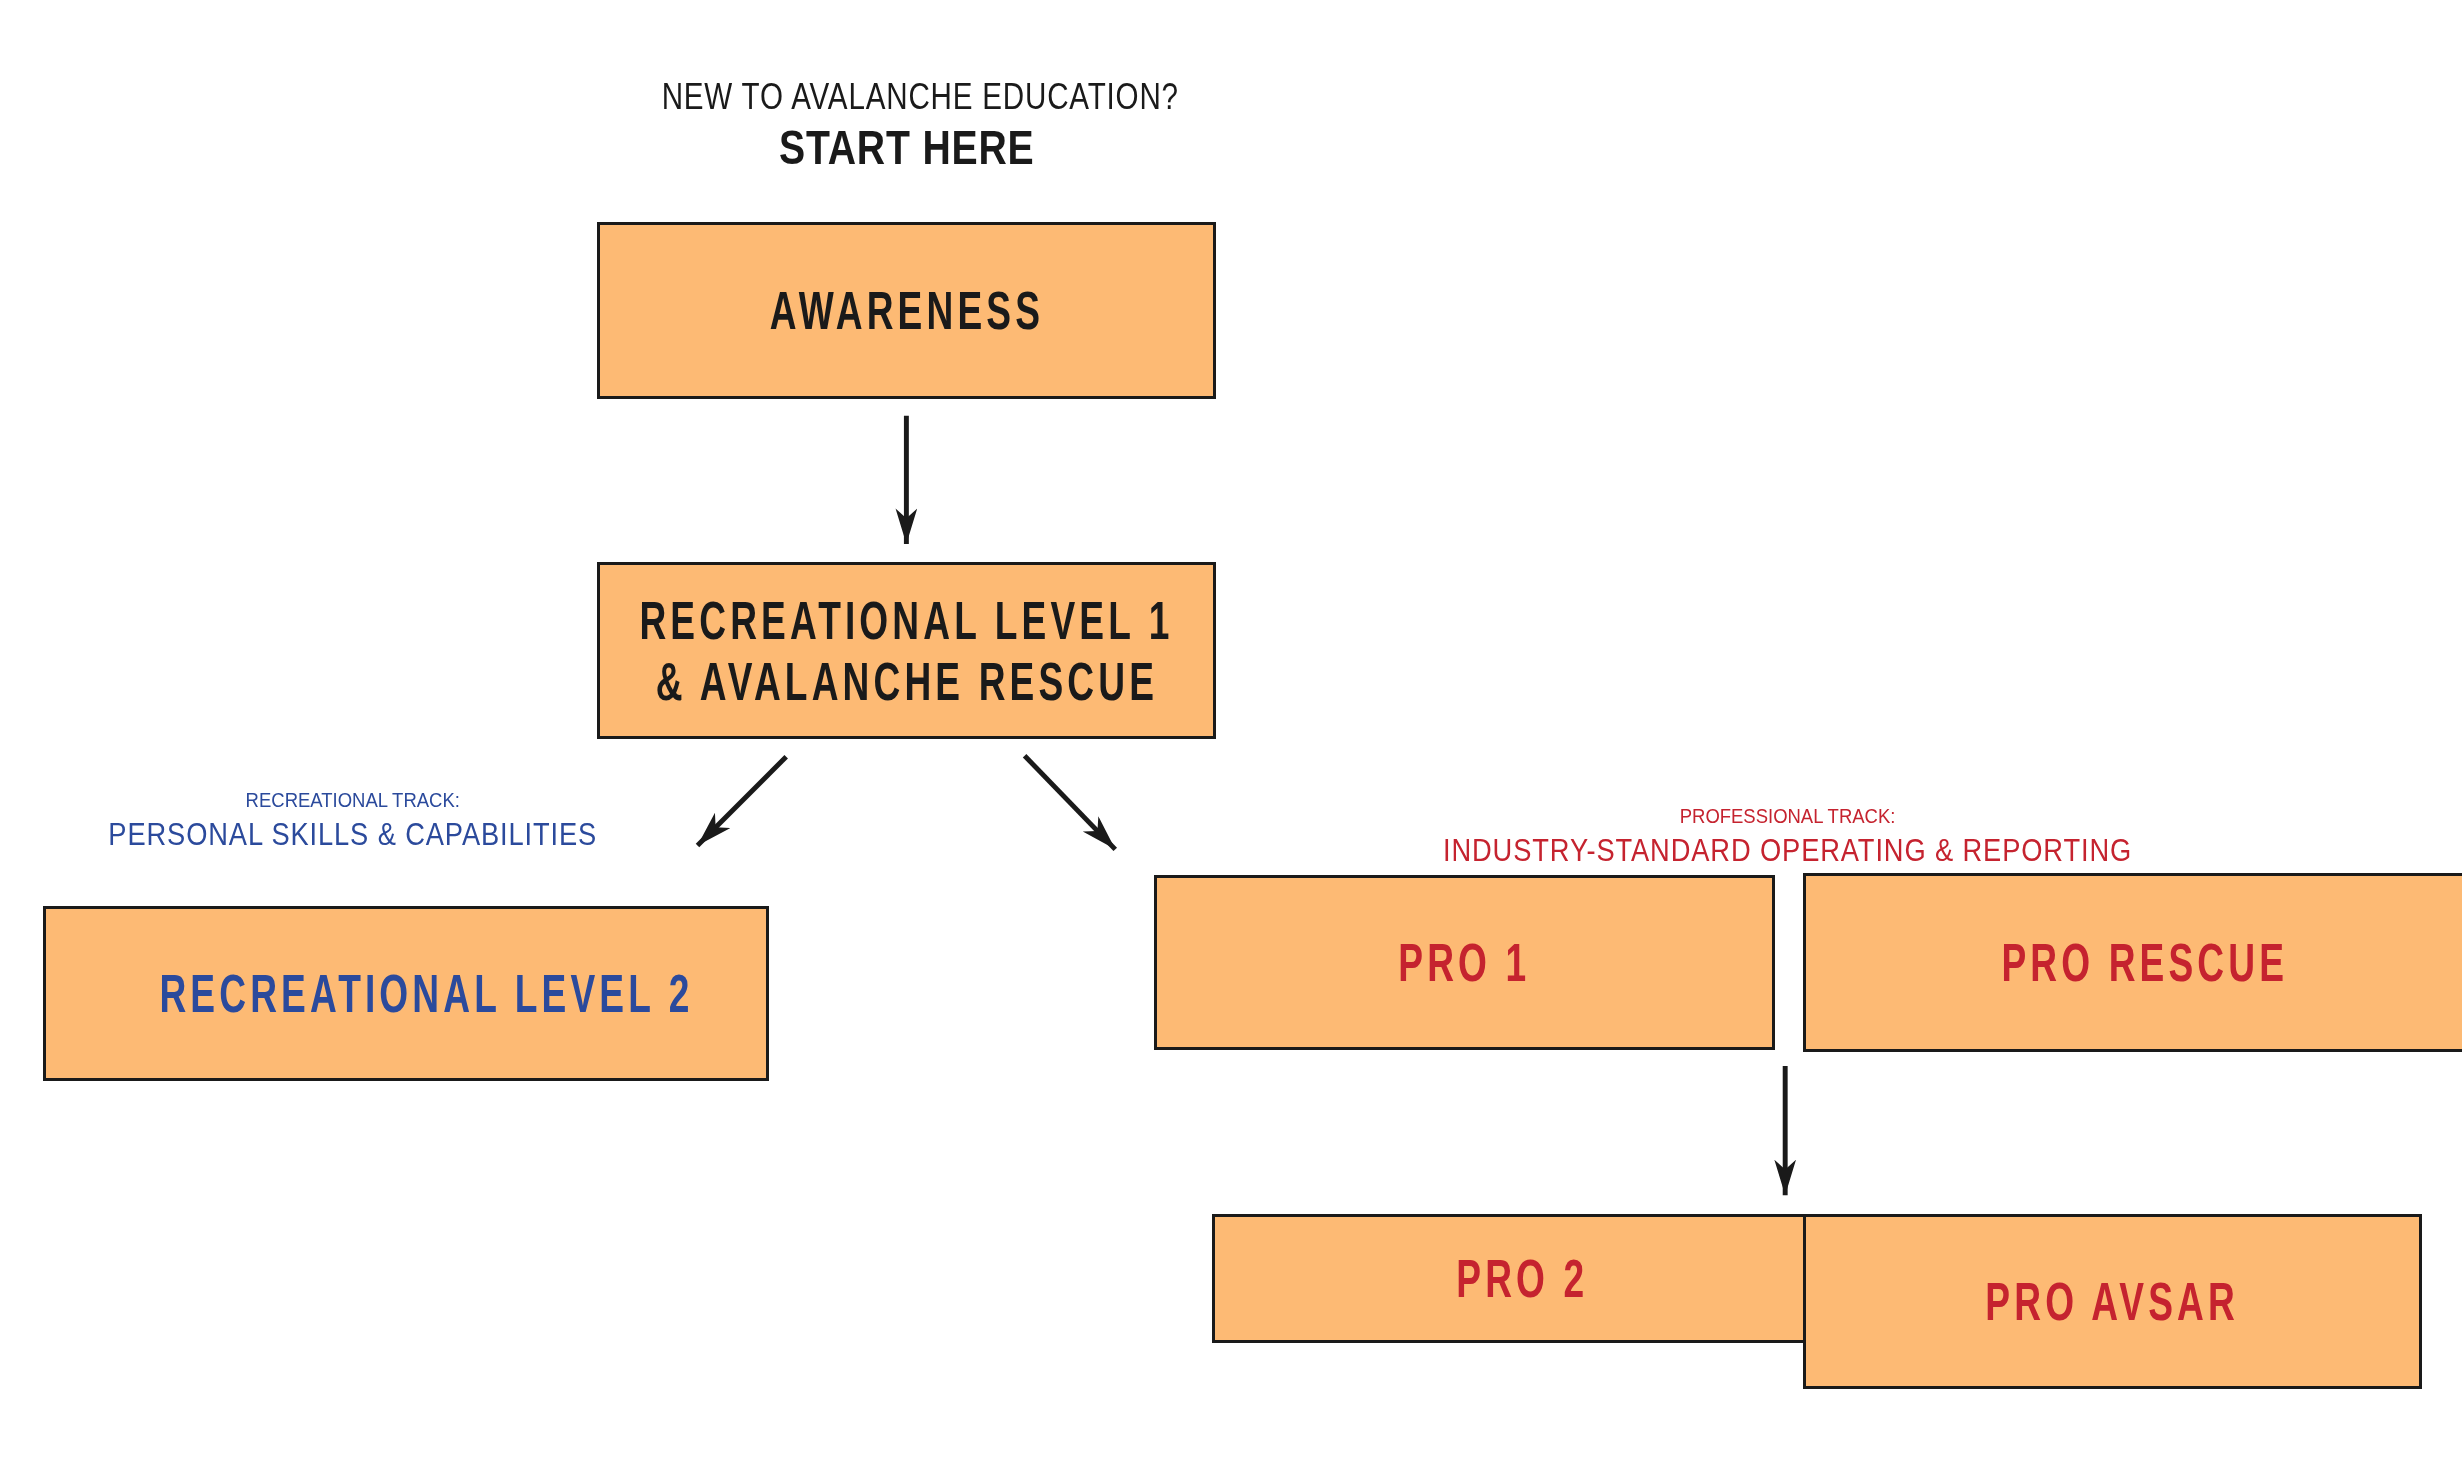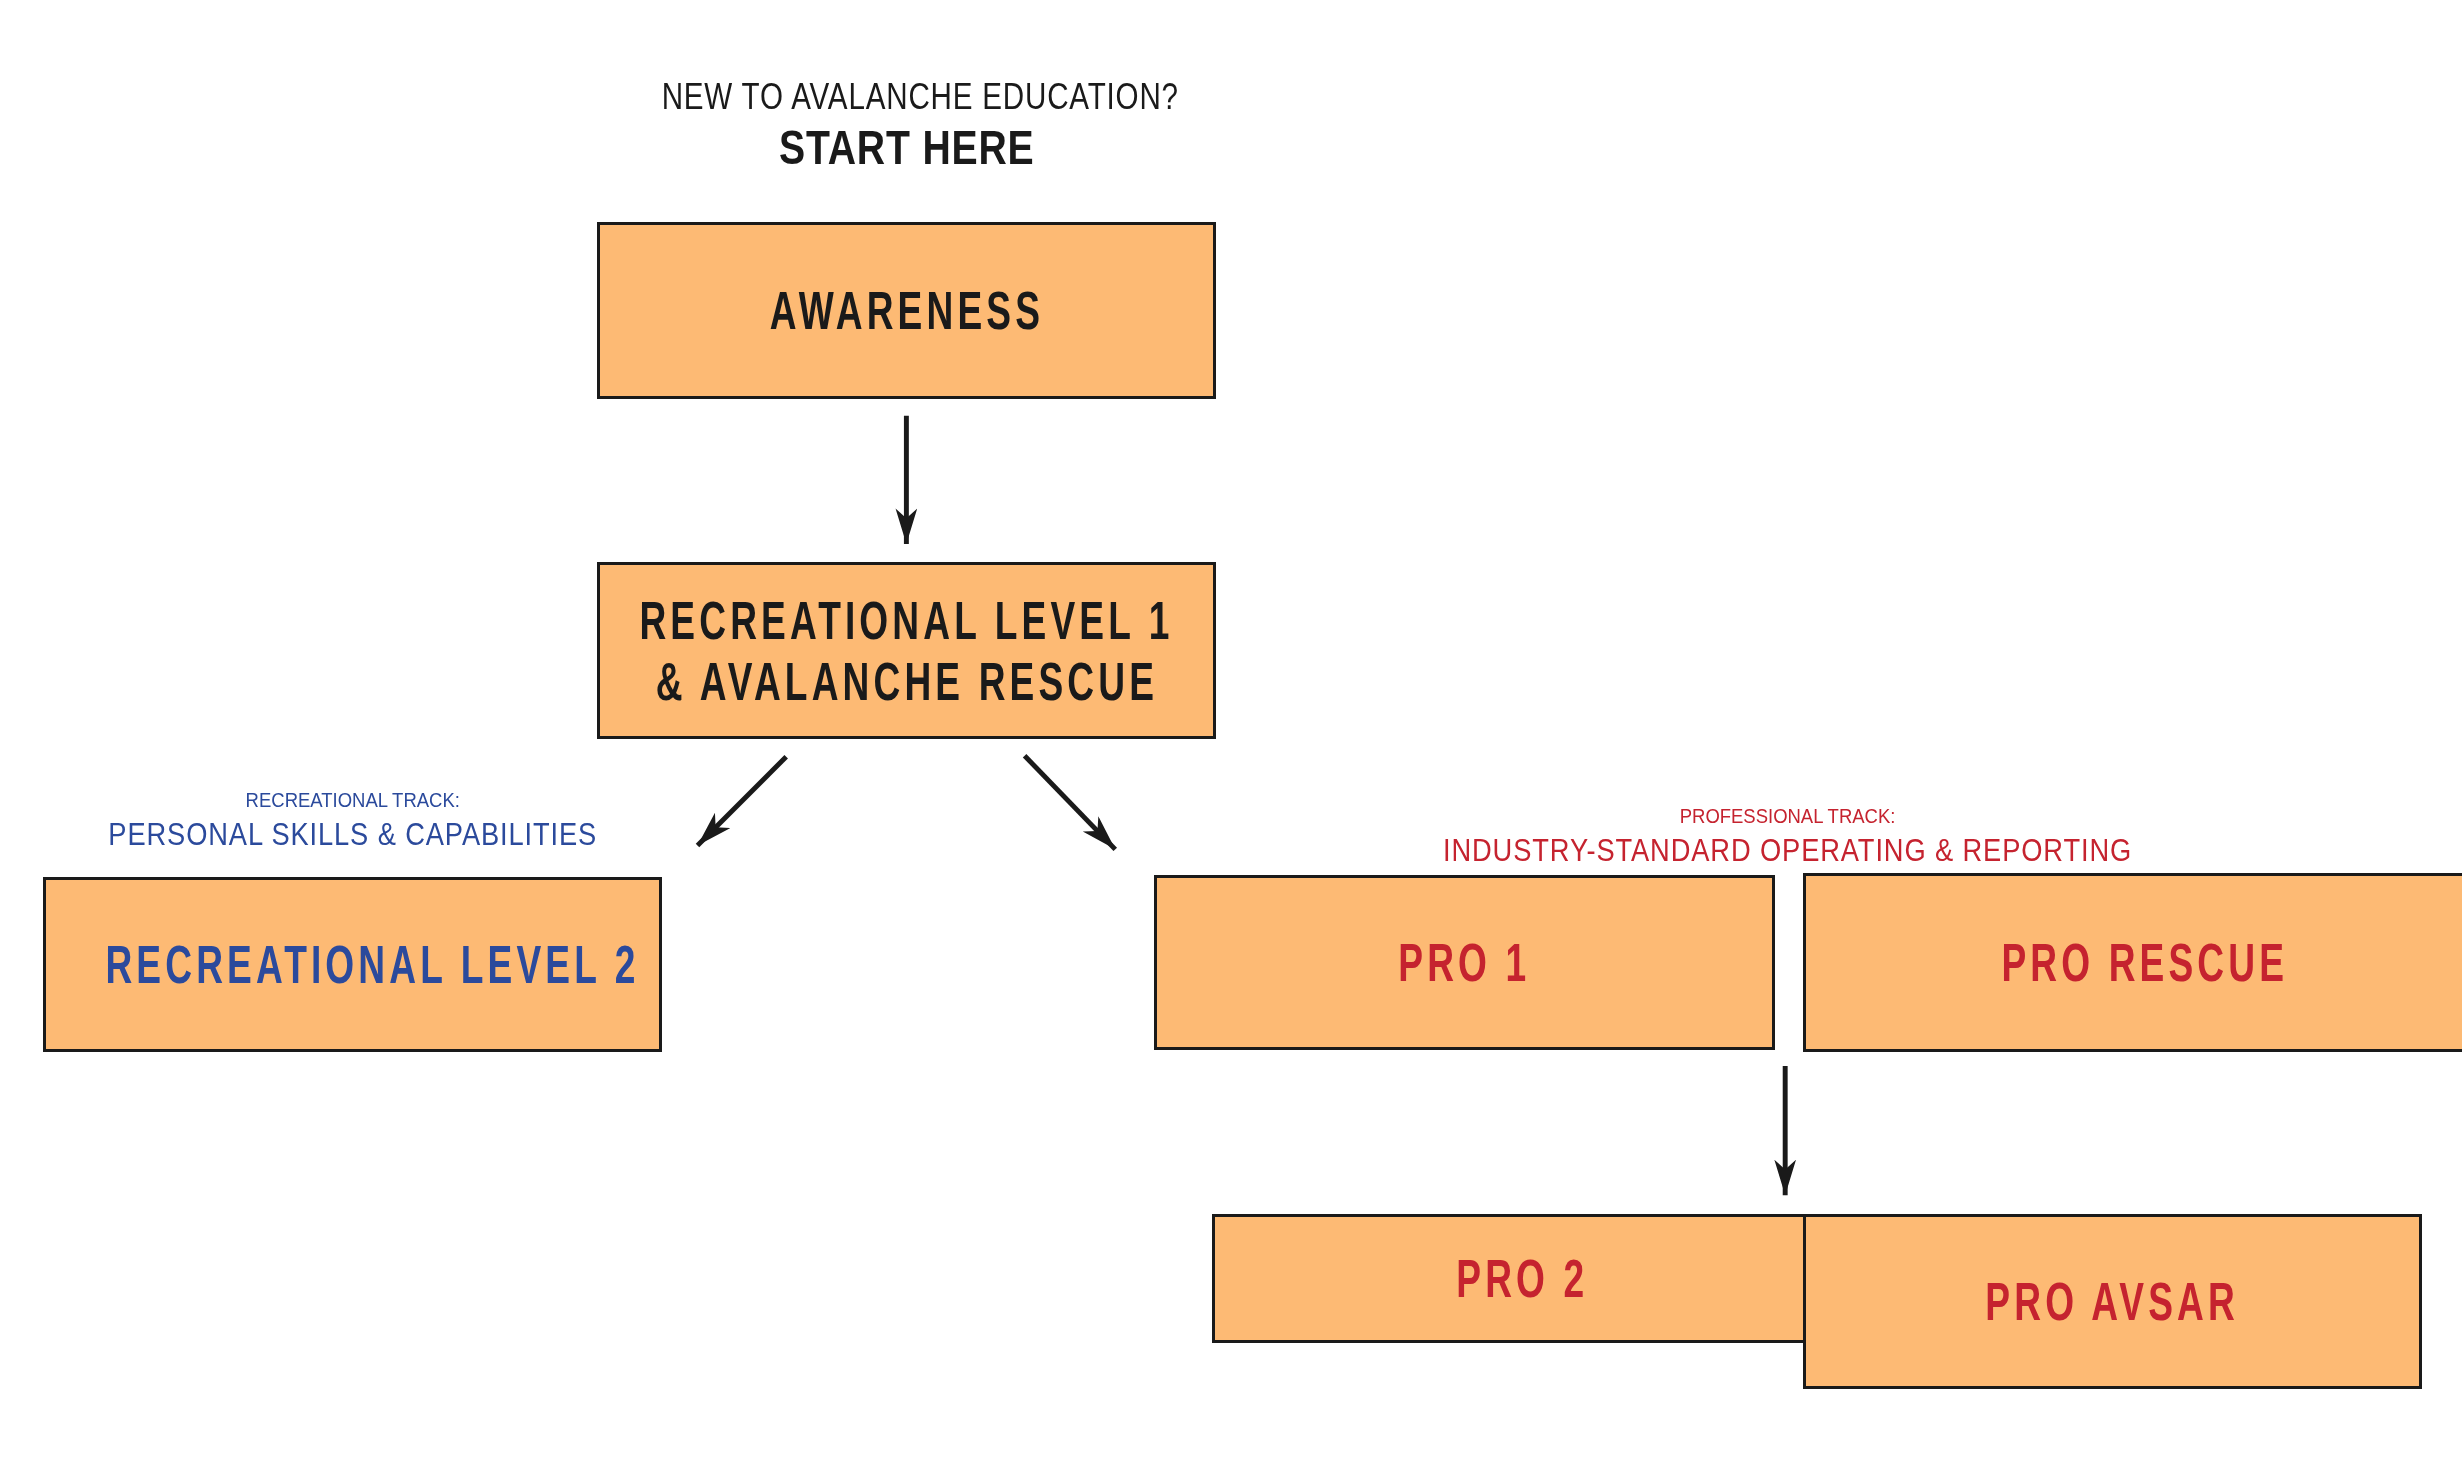--- a/index.html
+++ b/index.html
@@ -35,21 +35,21 @@
     text-align:center;
   }
   .node .label{
     display:inline-block;
     font-size:53px;font-weight:700;letter-spacing:5.9px;
     line-height:61px;white-space:nowrap;
     transform:scaleX(0.70);transform-origin:50% 50%;
   }
   #node-awareness   {left:597px; top:222px; width:619px; height:177px;}
   #node-rec-level-1 {left:597px; top:562px; width:619px; height:177px;justify-content:center;}
-  #node-rec-level-2 {left:43px;  top:877px; width:619px; height:175px; color:var(--recreational-blue);padding-left:40px;}
+  #node-rec-level-2 {left:43px;  top:906px; width:726px; height:175px; color:var(--recreational-blue);padding-left:40px;}
   #node-pro-1       {left:1154px;top:875px; width:621px; height:175px; color:var(--professional-red);}
   #node-pro-rescue  {left:1803px;top:873px; width:684px; height:179px; color:var(--professional-red);}
   #node-pro-2       {left:1212px;top:1214px;width:621px; height:129px; color:var(--professional-red);}
   #node-pro-avsar   {left:1803px;top:1214px;width:619px; height:175px; color:var(--professional-red);}
 
   
   .track-label{position:absolute;top:782px;text-align:center;line-height:35px;}
   .track-label .t1{font-size:21px;font-weight:400;}
   .track-label .t2{font-size:31px;font-weight:400;letter-spacing:1px;}
   .track-label .cond{transform:scaleX(0.88);}

